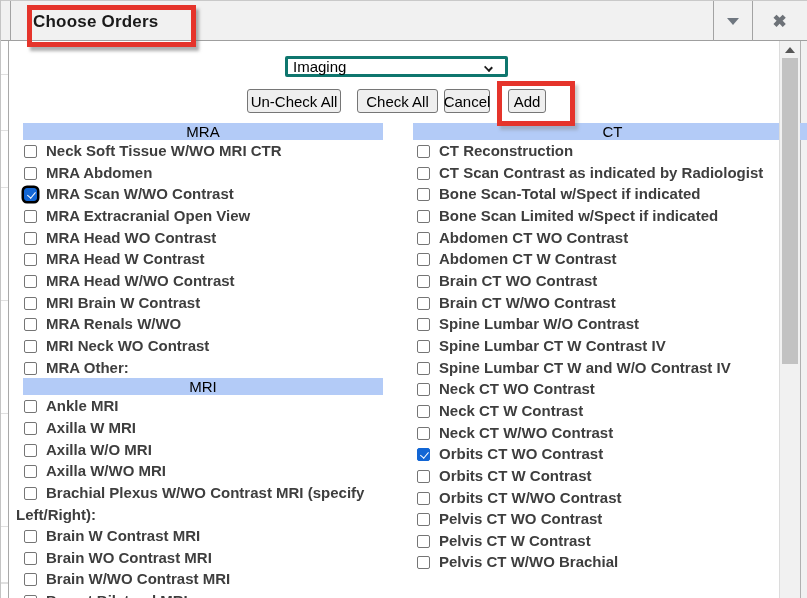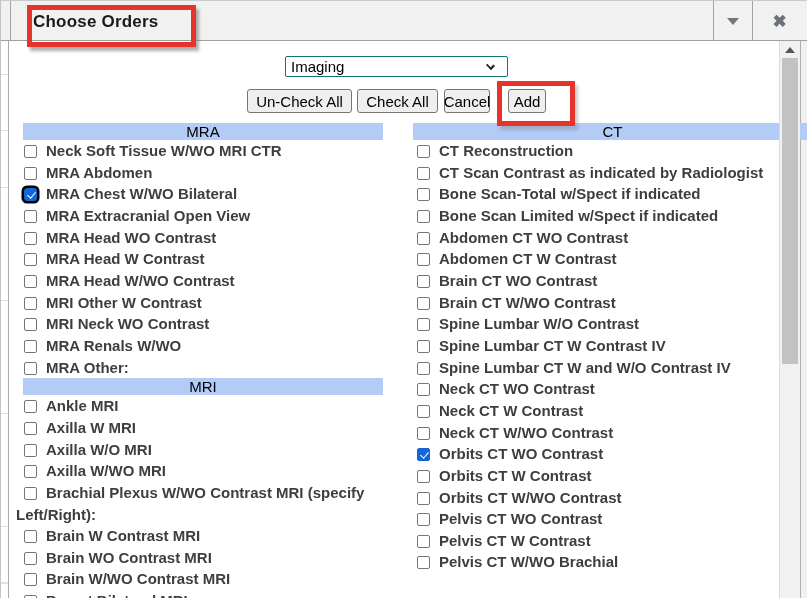--- a/index.html
+++ b/index.html
@@ -43,34 +43,34 @@
   .scrollbar{
     position:absolute;left:779px;top:41px;width:21px;height:557px;background:#f1f1f1;
     border-left:1px solid #dcdcdc;box-sizing:border-box;z-index:5;
   }
   .sb-up{position:absolute;left:0;top:0;width:20px;height:17px;display:flex;align-items:center;justify-content:center;}
   .tri-up{width:0;height:0;border-left:5px solid transparent;border-right:5px solid transparent;border-bottom:6px solid #565656;}
   .sb-thumb{position:absolute;left:2px;top:17px;width:16px;height:306px;background:#c2c2c2;}
   
   .select{
     position:absolute;left:285px;top:56px;width:223px;height:21px;box-sizing:border-box;
-    border:1px solid #0f766e;border-radius:2px;background:#fff;
+    border:3px solid #0f766e;border-radius:2px;background:#fff;
     font-size:15px;color:#000;display:flex;align-items:center;padding-left:5px;cursor:default;
   }
   .sel-arrow{
     position:absolute;right:13px;top:5px;width:7px;height:7px;box-sizing:border-box;
     border-right:2px solid #1a1a1a;border-bottom:2px solid #1a1a1a;transform:rotate(45deg) scale(1,0.8);
   }
   .btn{
     position:absolute;top:89px;height:24px;box-sizing:border-box;
     background:#efefef;border:1px solid #767676;border-radius:3px;
     font-family:"Liberation Sans", sans-serif;font-size:15px;color:#000;
     display:flex;align-items:center;justify-content:center;cursor:default;white-space:nowrap;
   }
-  .btn.uncheck{left:247px;width:105px;}
+  .btn.uncheck{left:247px;width:94px;}
   .btn.check{left:357px;width:81px;}
   .btn.cancel{left:444px;width:46px;}
   .btn.add{left:508px;width:38px;}
   
   .anno{
     position:absolute;box-sizing:border-box;border:5px solid var(--red);z-index:20;
     box-shadow:3px 4px 3px rgba(110,110,110,.55);
   }
   .anno.title-box{left:27px;top:5px;width:169px;height:42px;}
   .anno.add-box{left:497px;top:81px;width:78px;height:45px;box-shadow:3px 4px 3px rgba(130,130,130,.4);}
@@ -127,28 +127,28 @@
 
   <div class="btn uncheck">Un-Check All</div>
   <div class="btn check">Check All</div>
   <div class="btn cancel">Cancel</div>
   <div class="btn add">Add</div>
 
   <div class="col left">
       <div class="col-header">MRA</div>
       <label class="item"><span class="cb"></span><span class="lbl">Neck Soft Tissue W/WO MRI CTR</span></label>
       <label class="item"><span class="cb"></span><span class="lbl">MRA Abdomen</span></label>
-      <label class="item"><span class="cb checked focus"></span><span class="lbl">MRA Chest W/WO Bilateral</span></label>
+      <label class="item"><span class="cb checked focus"></span><span class="lbl">MRA Scan W/WO Contrast</span></label>
       <label class="item"><span class="cb"></span><span class="lbl">MRA Extracranial Open View</span></label>
       <label class="item"><span class="cb"></span><span class="lbl">MRA Head WO Contrast</span></label>
       <label class="item"><span class="cb"></span><span class="lbl">MRA Head W Contrast</span></label>
       <label class="item"><span class="cb"></span><span class="lbl">MRA Head W/WO Contrast</span></label>
-      <label class="item"><span class="cb"></span><span class="lbl">MRI Other W Contrast</span></label>
+      <label class="item"><span class="cb"></span><span class="lbl">MRI Brain W Contrast</span></label>
+      <label class="item"><span class="cb"></span><span class="lbl">MRA Renals W/WO</span></label>
       <label class="item"><span class="cb"></span><span class="lbl">MRI Neck WO Contrast</span></label>
-      <label class="item"><span class="cb"></span><span class="lbl">MRA Renals W/WO</span></label>
       <label class="item"><span class="cb"></span><span class="lbl">MRA Other:</span></label>
       <div class="col-header">MRI</div>
       <label class="item"><span class="cb"></span><span class="lbl">Ankle MRI</span></label>
       <label class="item"><span class="cb"></span><span class="lbl">Axilla W MRI</span></label>
       <label class="item"><span class="cb"></span><span class="lbl">Axilla W/O MRI</span></label>
       <label class="item"><span class="cb"></span><span class="lbl">Axilla W/WO MRI</span></label>
       <label class="item"><span class="cb"></span><span class="lbl">Brachial Plexus W/WO Contrast MRI (specify Left/Right):</span></label>
       <label class="item"><span class="cb"></span><span class="lbl">Brain W Contrast MRI</span></label>
       <label class="item"><span class="cb"></span><span class="lbl">Brain WO Contrast MRI</span></label>
       <label class="item"><span class="cb"></span><span class="lbl">Brain W/WO Contrast MRI</span></label>

